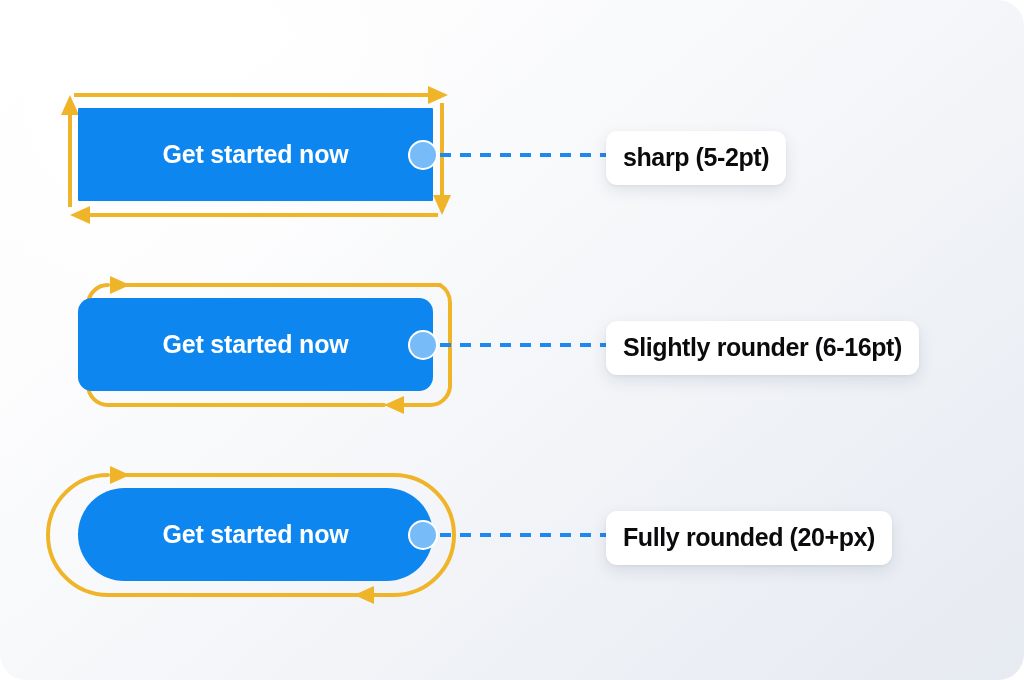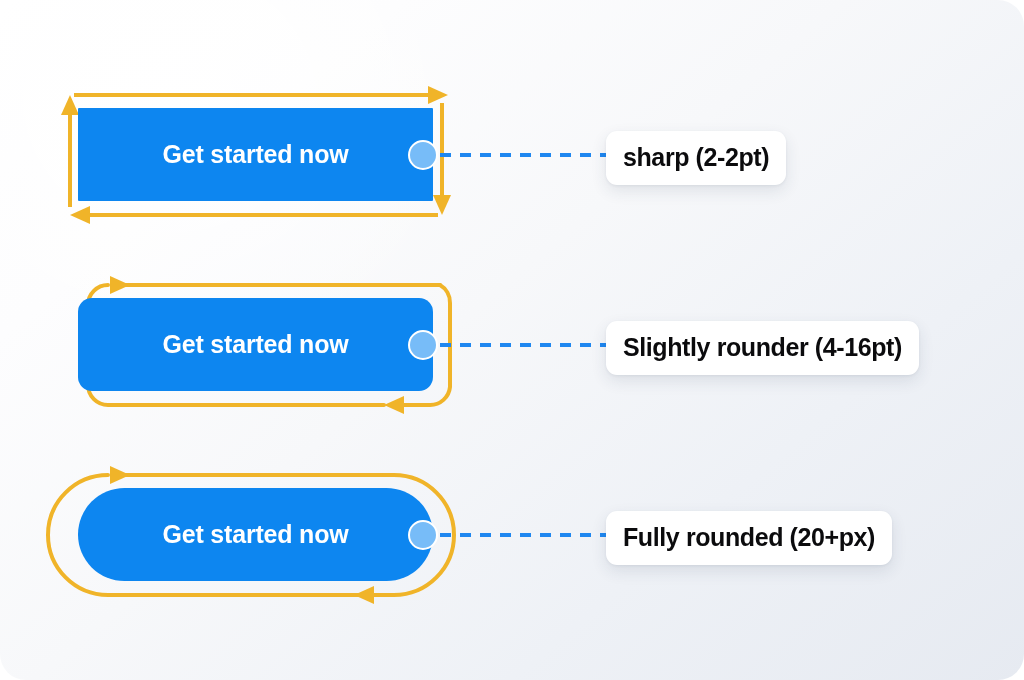--- a/index.html
+++ b/index.html
@@ -161,21 +161,21 @@
     </button>
 
     <div class="handle"></div>
 
     <div class="connector">
       <svg viewBox="0 0 168 4" xmlns="http://www.w3.org/2000/svg">
         <line x1="0" y1="2" x2="168" y2="2" stroke="#1f87f0" stroke-width="4" stroke-dasharray="11 9" stroke-linecap="butt"></line>
       </svg>
     </div>
 
-    <div class="tag" id="tag-sharp">sharp (2-2pt)</div>
+    <div class="tag" id="tag-sharp">sharp (5-2pt)</div>
   </div>
 
   <div class="row" id="row-slight">
 
     <div class="annot">
       <svg viewBox="0 0 388 132" xmlns="http://www.w3.org/2000/svg">
         <g fill="none" stroke="#f0b429" stroke-width="4" stroke-linecap="round">
 
           <path d="M 378 6 L 62 6"></path>
 
@@ -203,21 +203,21 @@
     </button>
 
     <div class="handle"></div>
 
     <div class="connector">
       <svg viewBox="0 0 168 4" xmlns="http://www.w3.org/2000/svg">
         <line x1="0" y1="2" x2="168" y2="2" stroke="#1f87f0" stroke-width="4" stroke-dasharray="11 9" stroke-linecap="butt"></line>
       </svg>
     </div>
 
-    <div class="tag" id="tag-slight">Slightly rounder (4-16pt)</div>
+    <div class="tag" id="tag-slight">Slightly rounder (6-16pt)</div>
   </div>
 
   <div class="row" id="row-full">
 
     <div class="annot">
       <svg viewBox="0 0 388 132" xmlns="http://www.w3.org/2000/svg">
         <g fill="none" stroke="#f0b429" stroke-width="4" stroke-linecap="round">
 
           <path d="M 322 6 L 62 6"></path>
 

